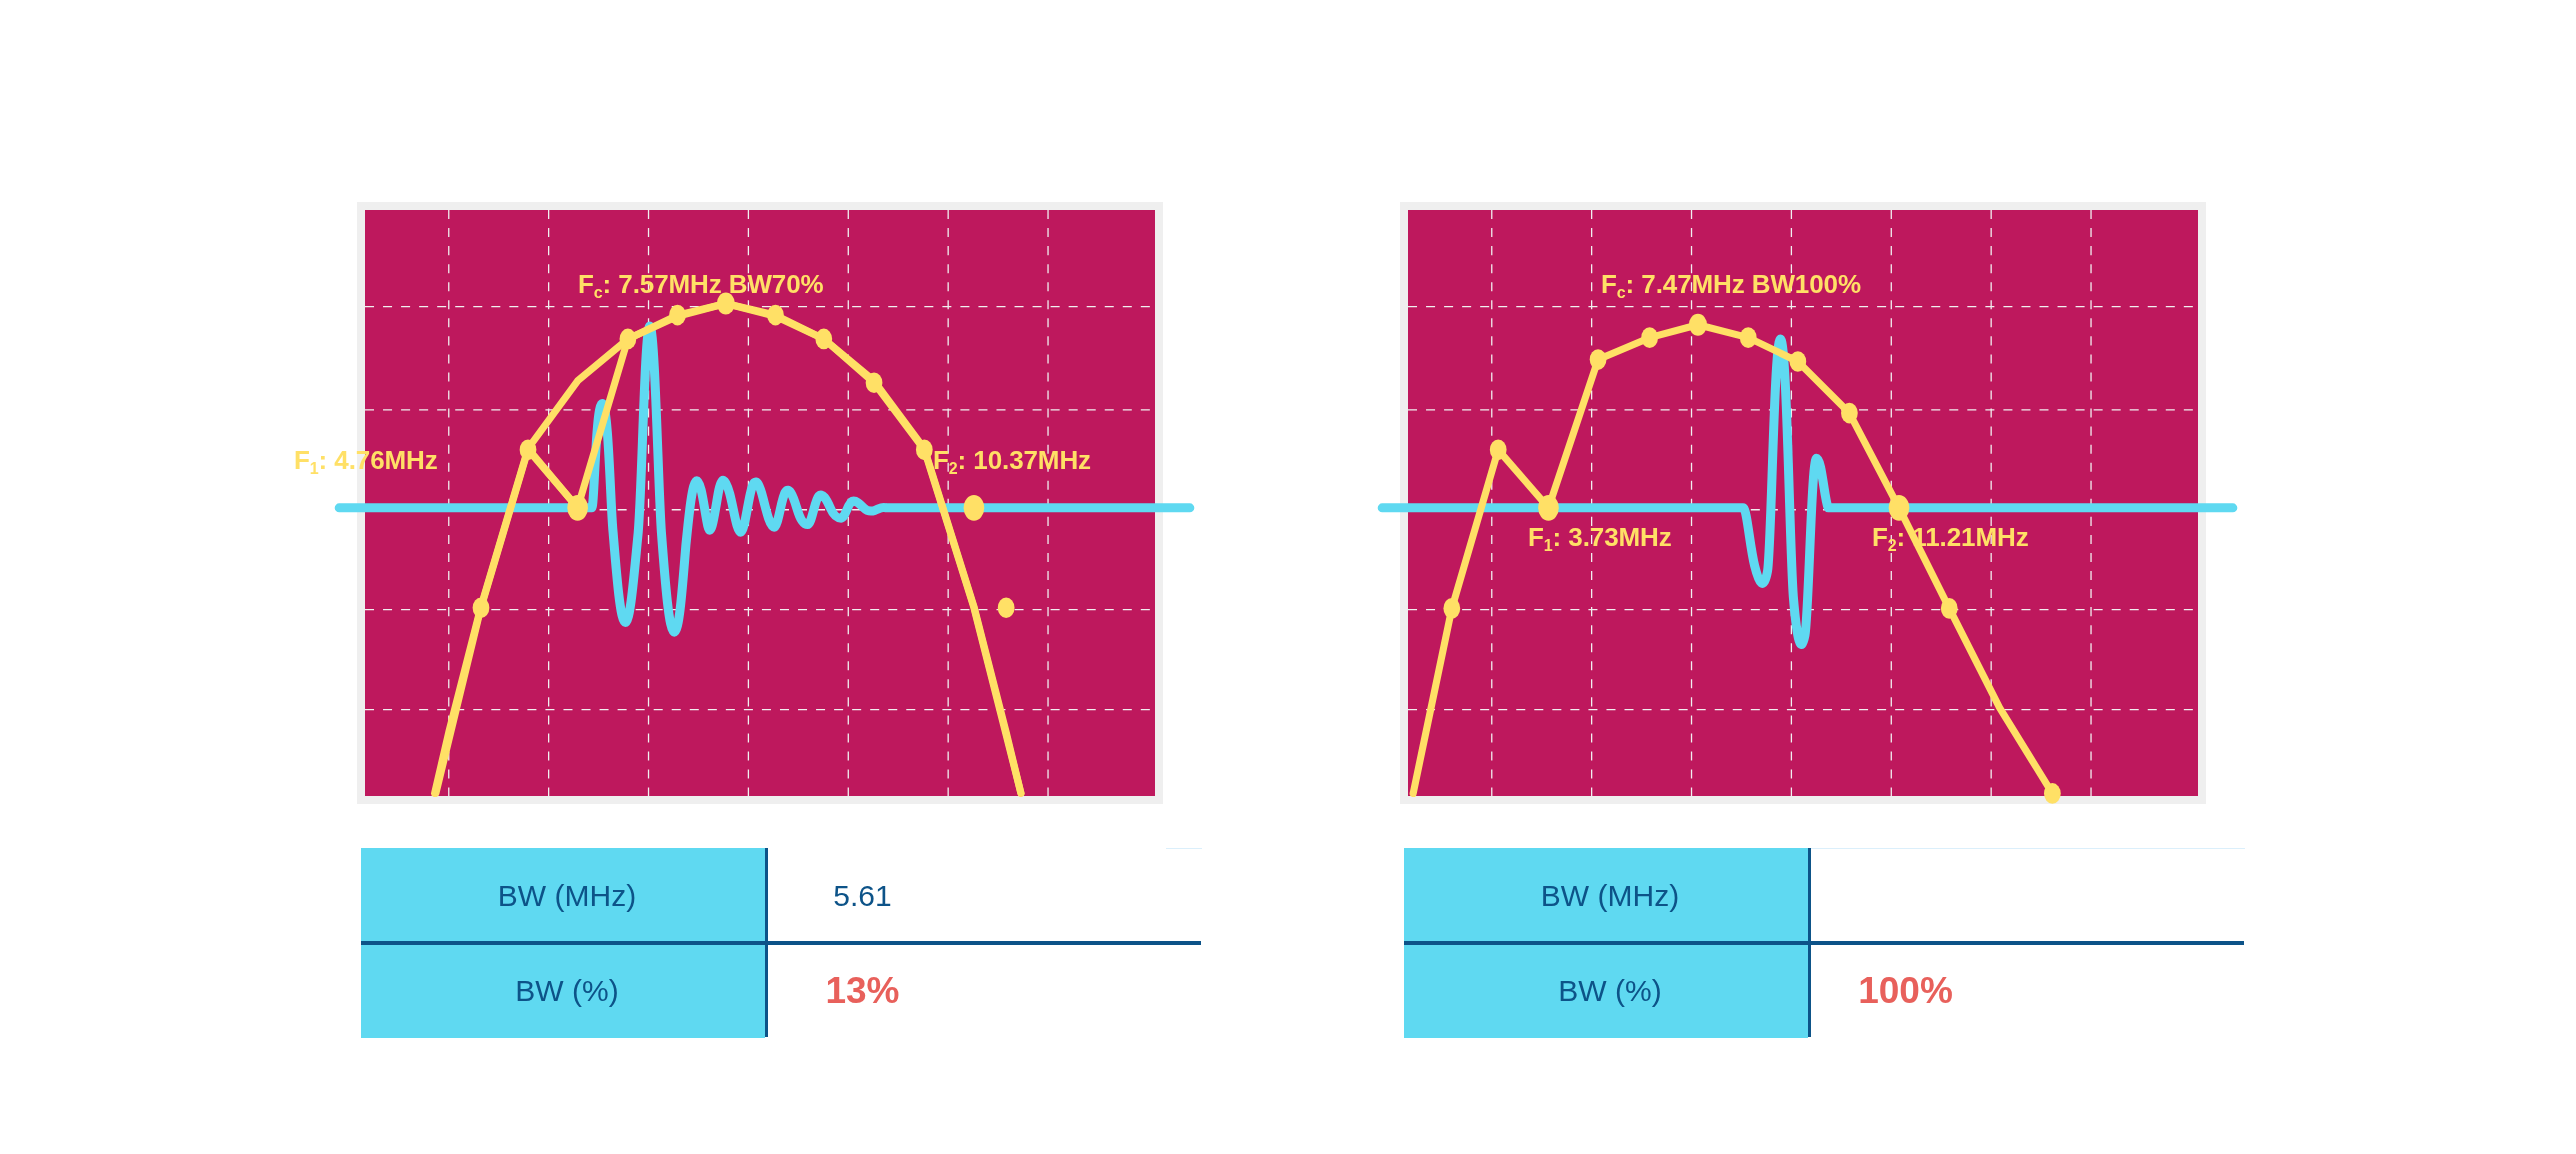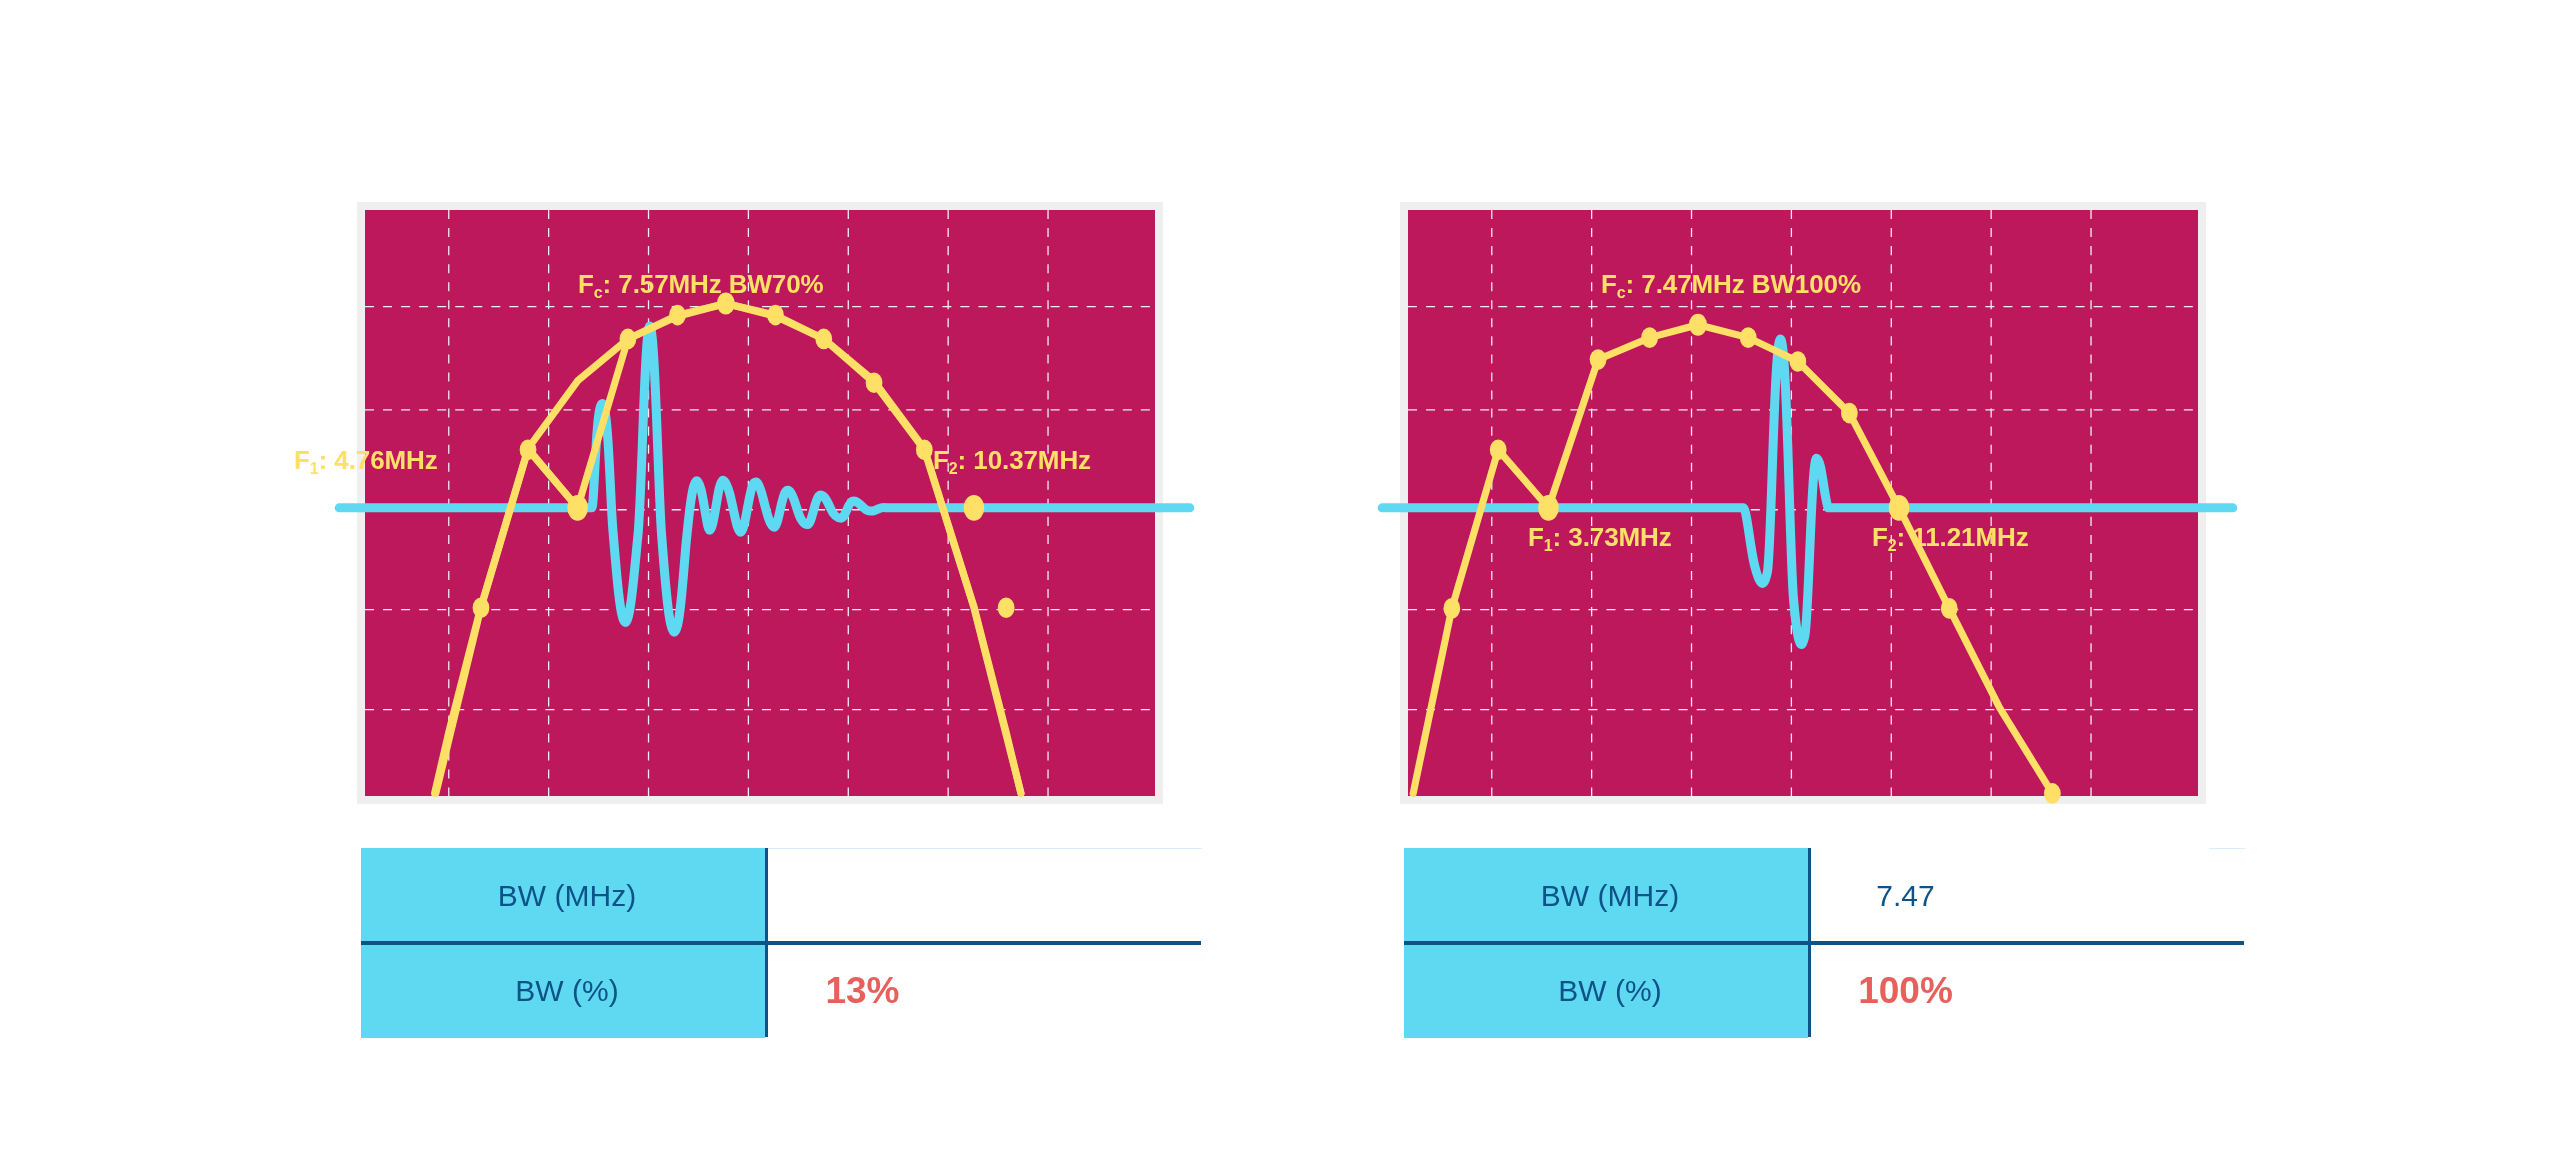--- a/index.html
+++ b/index.html
@@ -239,20 +239,23 @@
     </div>
   </div>
 
   <div class="bw-table">
     <div class="top-hairline"></div>
 
     <div class="bw-row r1">
       <div class="bw-label-cell">
         <span>BW (MHz)</span>
       </div>
+      <div class="bw-value-cell">
+        <span class="bw-value-num">5.61</span>
+      </div>
     </div>
 
     <div class="bw-row r2">
       <div class="bw-label-cell">
         <span>BW (%)</span>
       </div>
       <div class="bw-value-cell">
         <span class="bw-value-pct">13%</span>
       </div>
     </div>
@@ -327,23 +330,20 @@
     </div>
   </div>
 
   <div class="bw-table">
     <div class="top-hairline"></div>
 
     <div class="bw-row r1">
       <div class="bw-label-cell">
         <span>BW (MHz)</span>
       </div>
-      <div class="bw-value-cell">
-        <span class="bw-value-num">7.47</span>
-      </div>
     </div>
 
     <div class="bw-row r2">
       <div class="bw-label-cell">
         <span>BW (%)</span>
       </div>
       <div class="bw-value-cell">
         <span class="bw-value-pct">100%</span>
       </div>
     </div>

